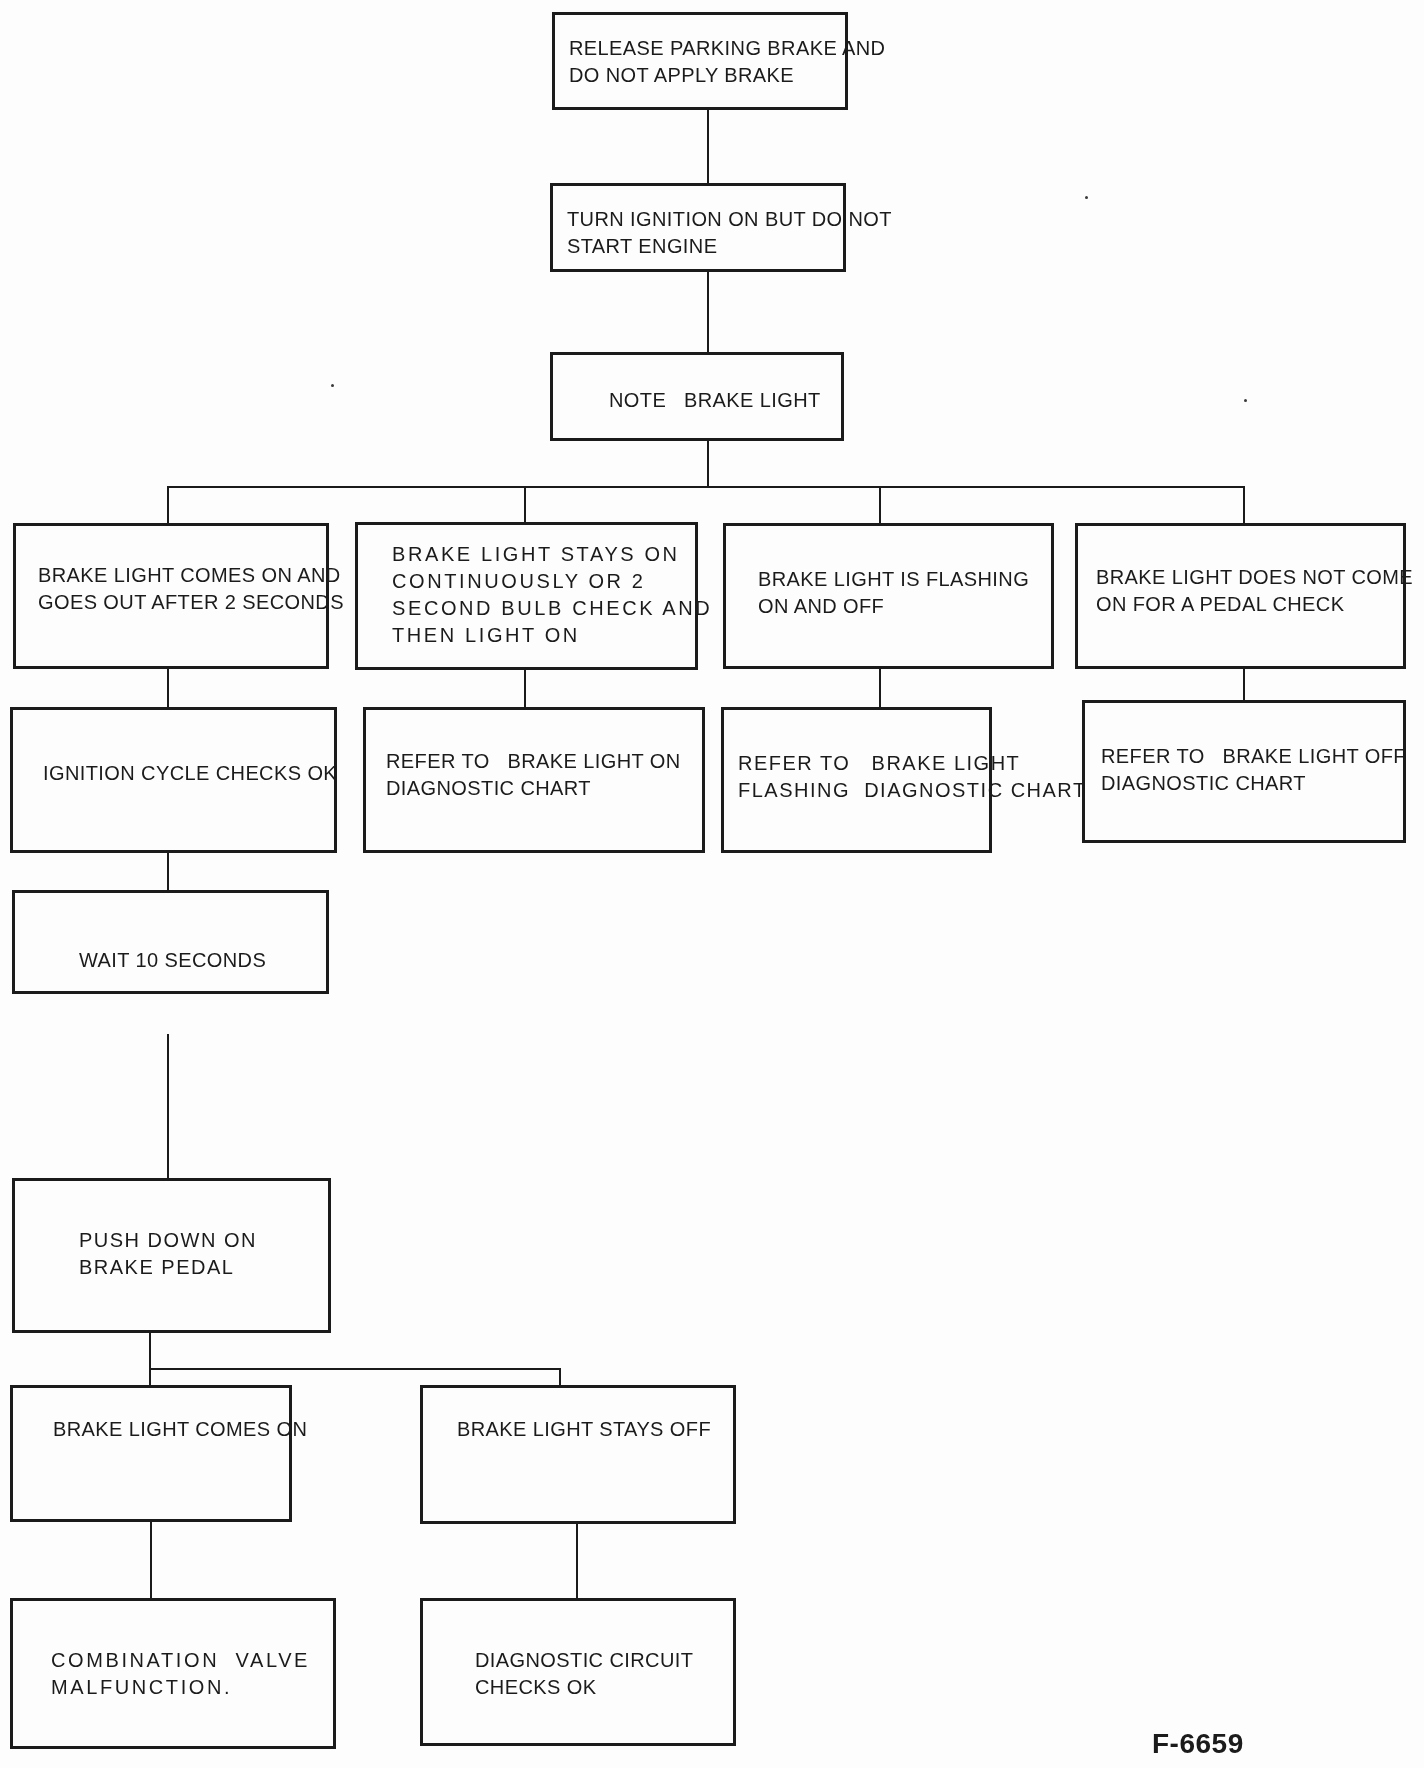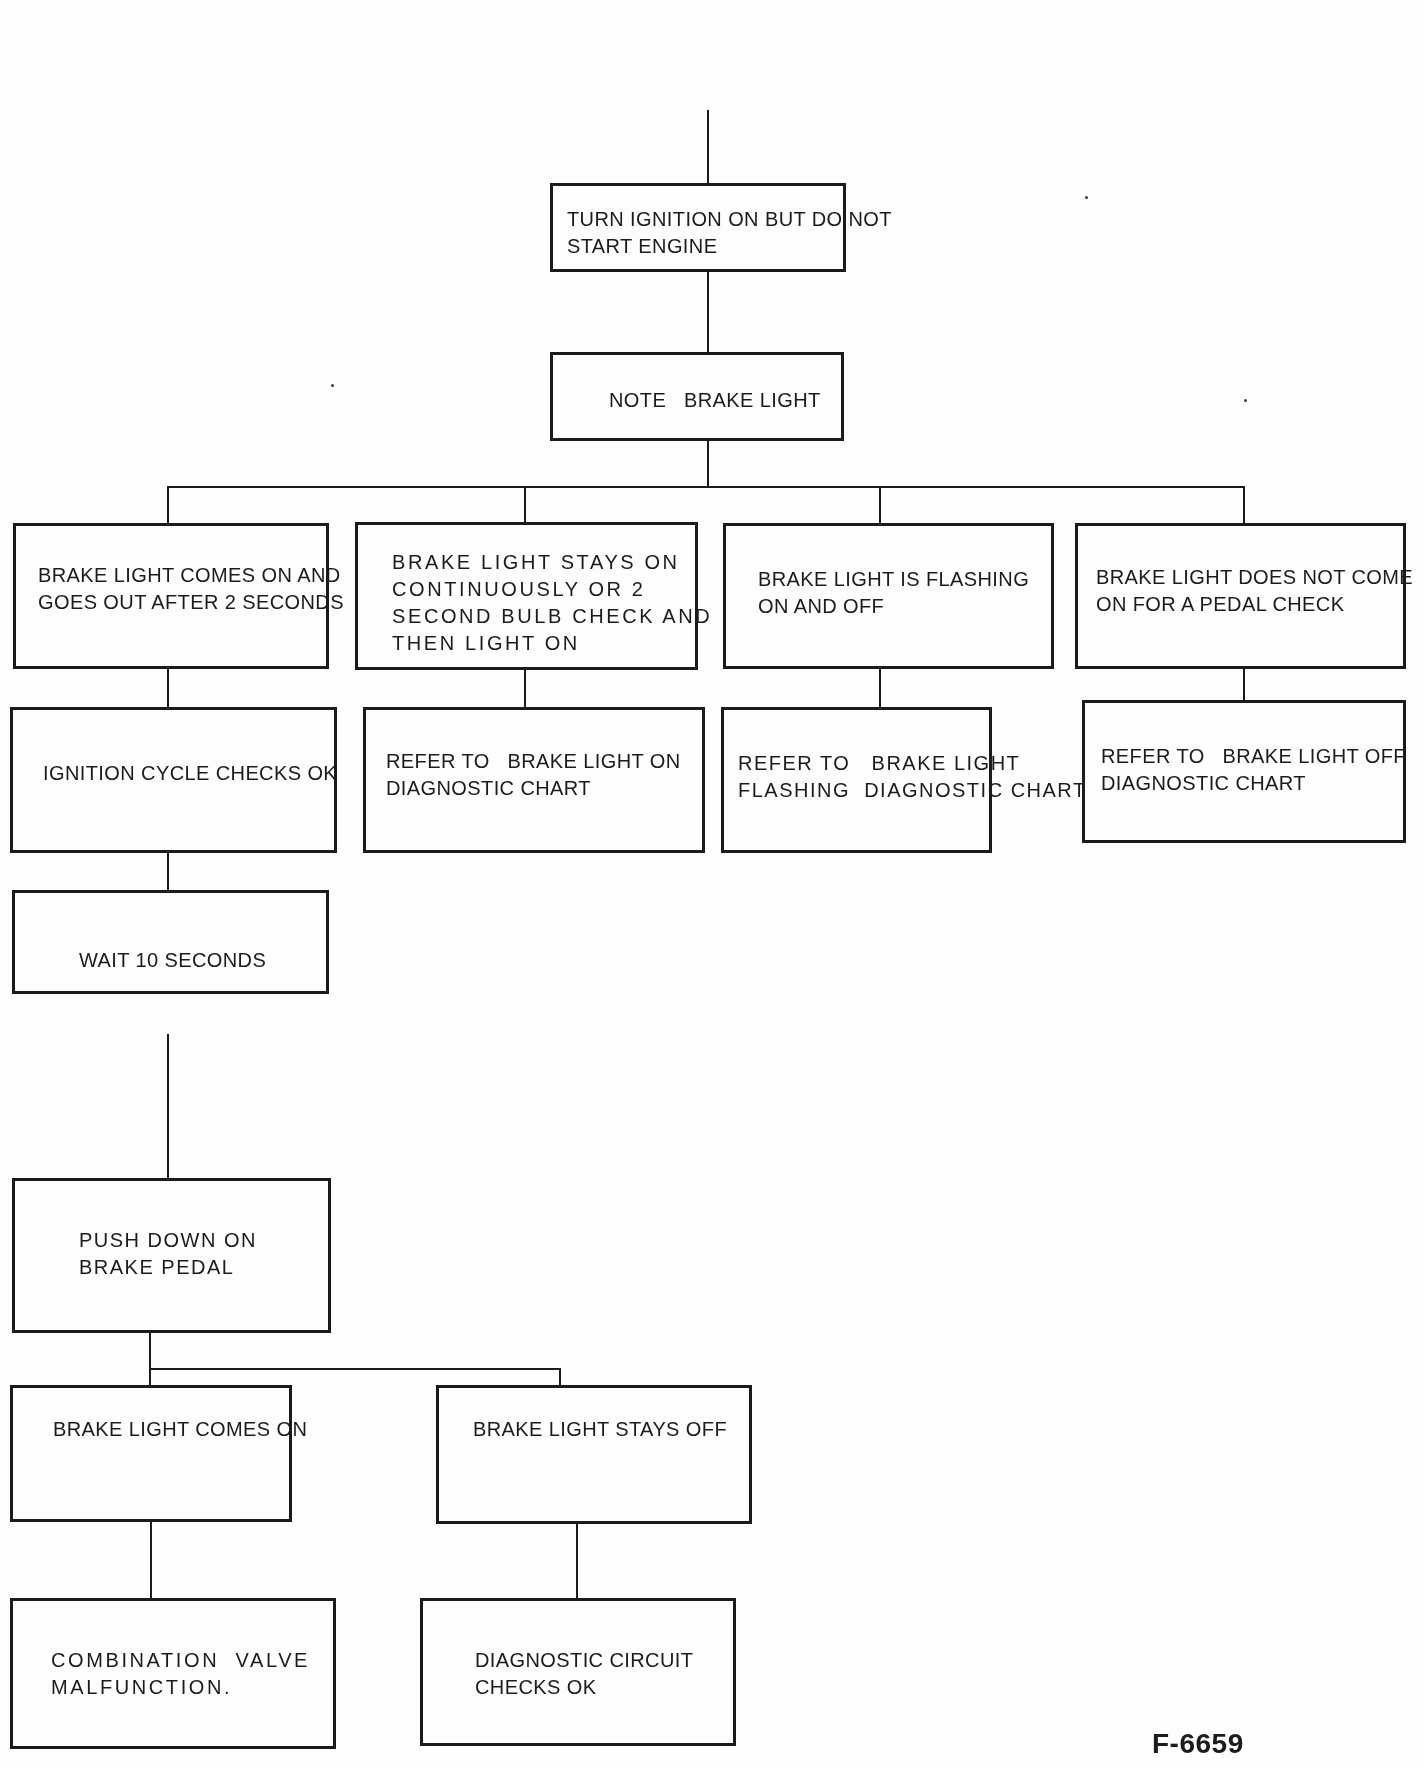--- a/index.html
+++ b/index.html
@@ -26,20 +26,24 @@
   .vl{position:absolute;width:2px;background:#1b1b1b;}
   .hl{position:absolute;height:2px;background:#1b1b1b;}
   .fig{position:absolute;font-size:28px;font-weight:bold;letter-spacing:0.5px;}
   .speck{position:absolute;width:3px;height:3px;background:#3a3a3a;border-radius:50%;}
 </style>
 </head>
 <body>
 
 <div class="canvas">
 
+  <div class="box" style="left:552px;top:12px;width:296px;height:98px;padding:20px 8px 0 14px;">
+    <span class="ln">RELEASE PARKING BRAKE AND</span>
+    <span class="ln">DO NOT APPLY BRAKE</span>
+  </div>
 
   <div class="vl" style="left:707px;top:110px;height:73px;"></div>
 
   <div class="box" style="left:550px;top:183px;width:296px;height:89px;padding:20px 8px 0 14px;">
     <span class="ln">TURN IGNITION ON BUT DO NOT</span>
     <span class="ln">START ENGINE</span>
   </div>
 
   <div class="vl" style="left:707px;top:272px;height:80px;"></div>
 
@@ -53,21 +57,21 @@
   <div class="vl" style="left:167px;top:488px;height:35px;"></div>
   <div class="vl" style="left:524px;top:488px;height:34px;"></div>
   <div class="vl" style="left:879px;top:488px;height:35px;"></div>
   <div class="vl" style="left:1243px;top:488px;height:35px;"></div>
 
   <div class="box" style="left:13px;top:523px;width:316px;height:146px;padding:36px 8px 0 22px;">
     <span class="ln">BRAKE LIGHT COMES ON AND</span>
     <span class="ln">GOES OUT AFTER 2 SECONDS</span>
   </div>
 
-  <div class="box tracked" style="left:355px;top:522px;width:343px;height:148px;padding:24px 6px 0 34px;">
+  <div class="box tracked" style="left:355px;top:522px;width:343px;height:148px;padding:16px 6px 0 34px;">
     <span class="ln">BRAKE LIGHT STAYS ON</span>
     <span class="ln">CONTINUOUSLY OR 2</span>
     <span class="ln">SECOND BULB CHECK AND</span>
     <span class="ln">THEN LIGHT ON</span>
   </div>
 
   <div class="box" style="left:723px;top:523px;width:331px;height:146px;padding:40px 6px 0 32px;">
     <span class="ln">BRAKE LIGHT IS FLASHING</span>
     <span class="ln">ON AND OFF</span>
   </div>
@@ -115,21 +119,21 @@
   </div>
 
   <div class="vl" style="left:149px;top:1333px;height:52px;"></div>
   <div class="hl" style="left:149px;top:1368px;width:412px;"></div>
   <div class="vl" style="left:559px;top:1370px;height:15px;"></div>
 
   <div class="box" style="left:10px;top:1385px;width:282px;height:137px;padding:28px 6px 0 40px;">
     <span class="ln">BRAKE LIGHT COMES ON</span>
   </div>
 
-  <div class="box" style="left:420px;top:1385px;width:316px;height:139px;padding:28px 6px 0 34px;margin-left:16px;">
+  <div class="box" style="left:420px;top:1385px;width:316px;height:139px;padding:28px 6px 0 34px;">
     <span class="ln">BRAKE LIGHT STAYS OFF</span>
   </div>
 
   <div class="vl" style="left:150px;top:1522px;height:76px;"></div>
   <div class="vl" style="left:576px;top:1524px;height:74px;"></div>
 
   <div class="box" style="left:420px;top:1598px;width:316px;height:148px;padding:46px 6px 0 52px;">
     <span class="ln">DIAGNOSTIC CIRCUIT</span>
     <span class="ln">CHECKS OK</span>
   </div>

